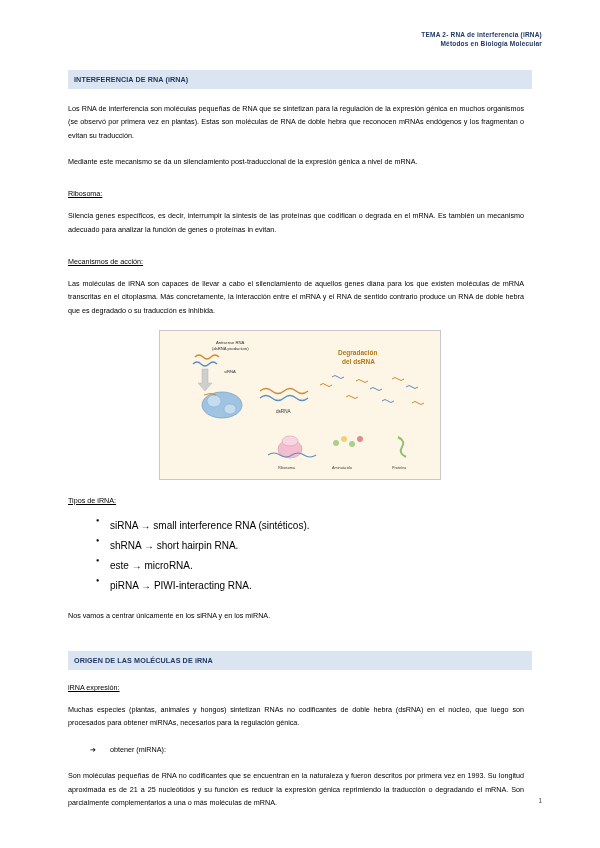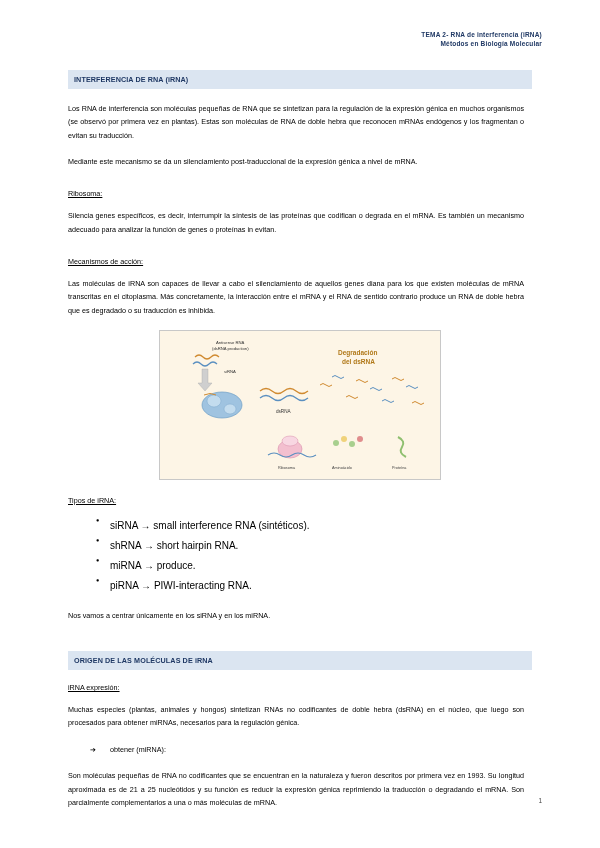--- a/index.html
+++ b/index.html
@@ -208,21 +208,21 @@
       </svg>
     </div>
 
     <div class="heading-u-nodec">
       <span class="u">Tipos de iRNA:</span>
     </div>
 
     <ul class="bullets">
       <li>siRNA → small interference RNA (sintéticos).</li>
       <li>shRNA → short hairpin RNA.</li>
-      <li>miRNA → produce.</li>
+      <li>este → microRNA.</li>
       <li>piRNA → PIWI-interacting RNA.</li>
     </ul>
 
     <p class="body">Nos vamos a centrar únicamente en los siRNA y en los miRNA.</p>
 
     <div class="spacer-lg"></div>
 
     <div class="section-title">ORIGEN DE LAS MOLÉCULAS DE iRNA</div>
 
     <div class="heading-u">iRNA expresión:</div>

